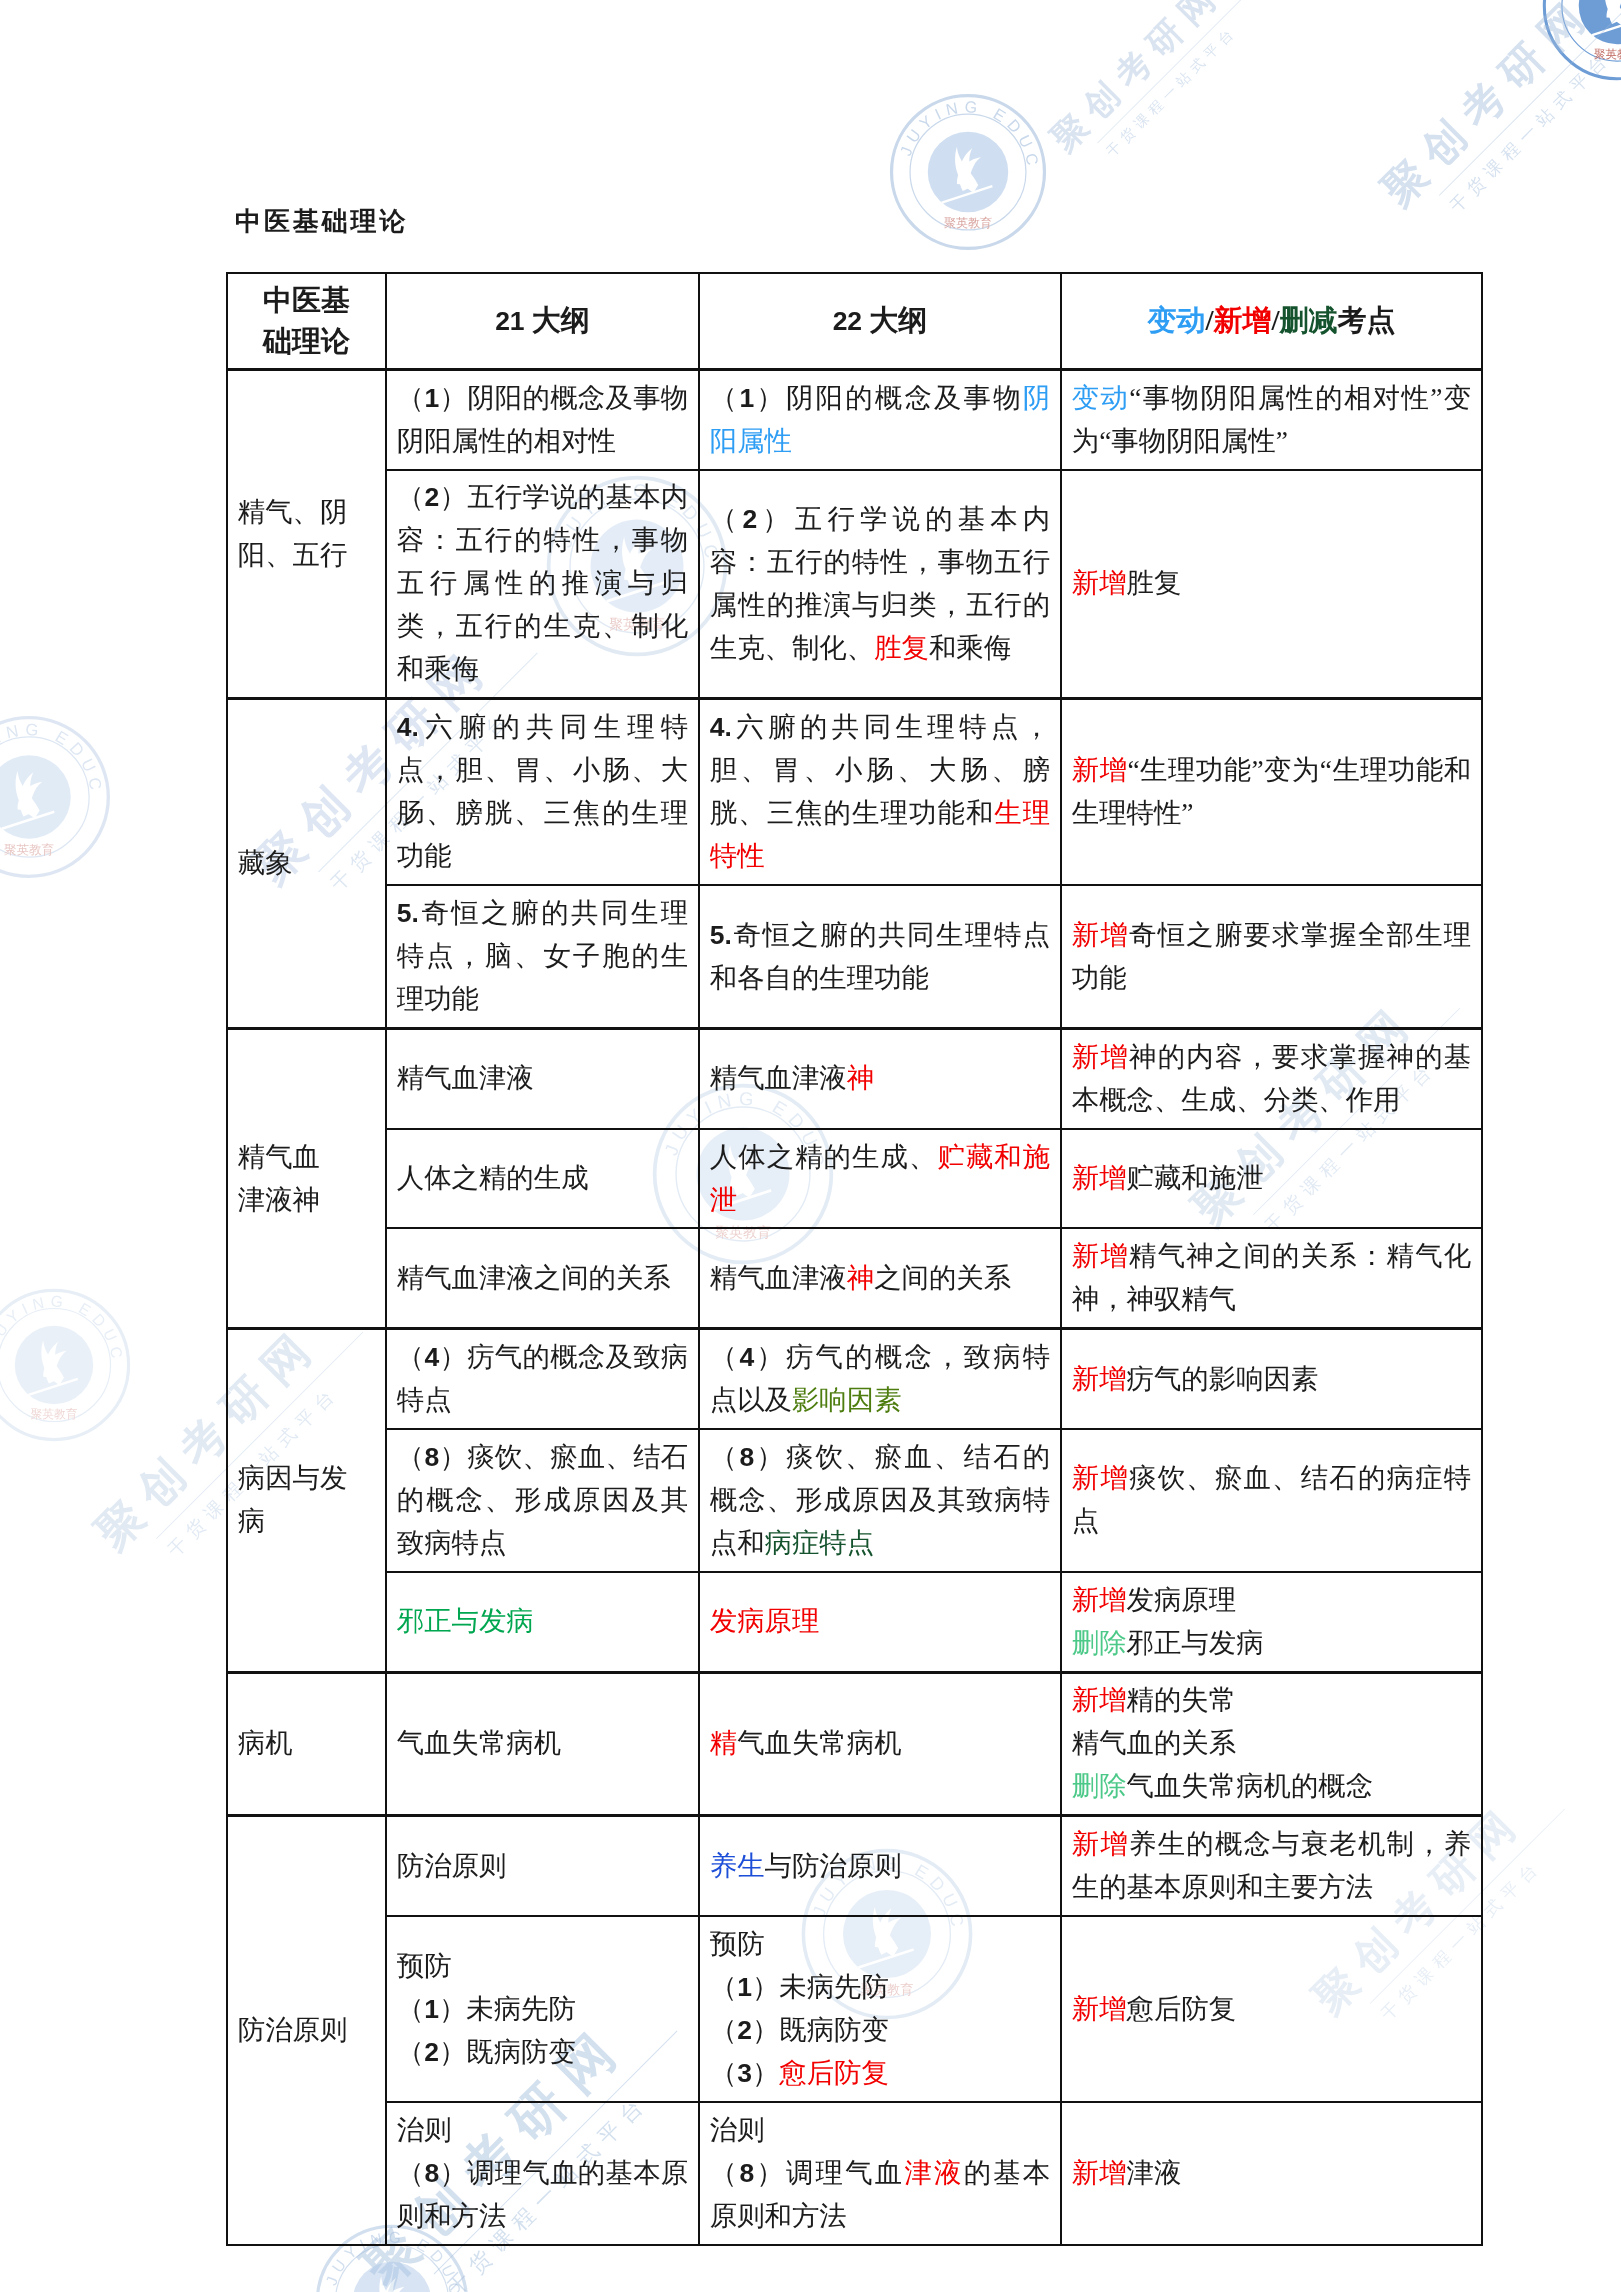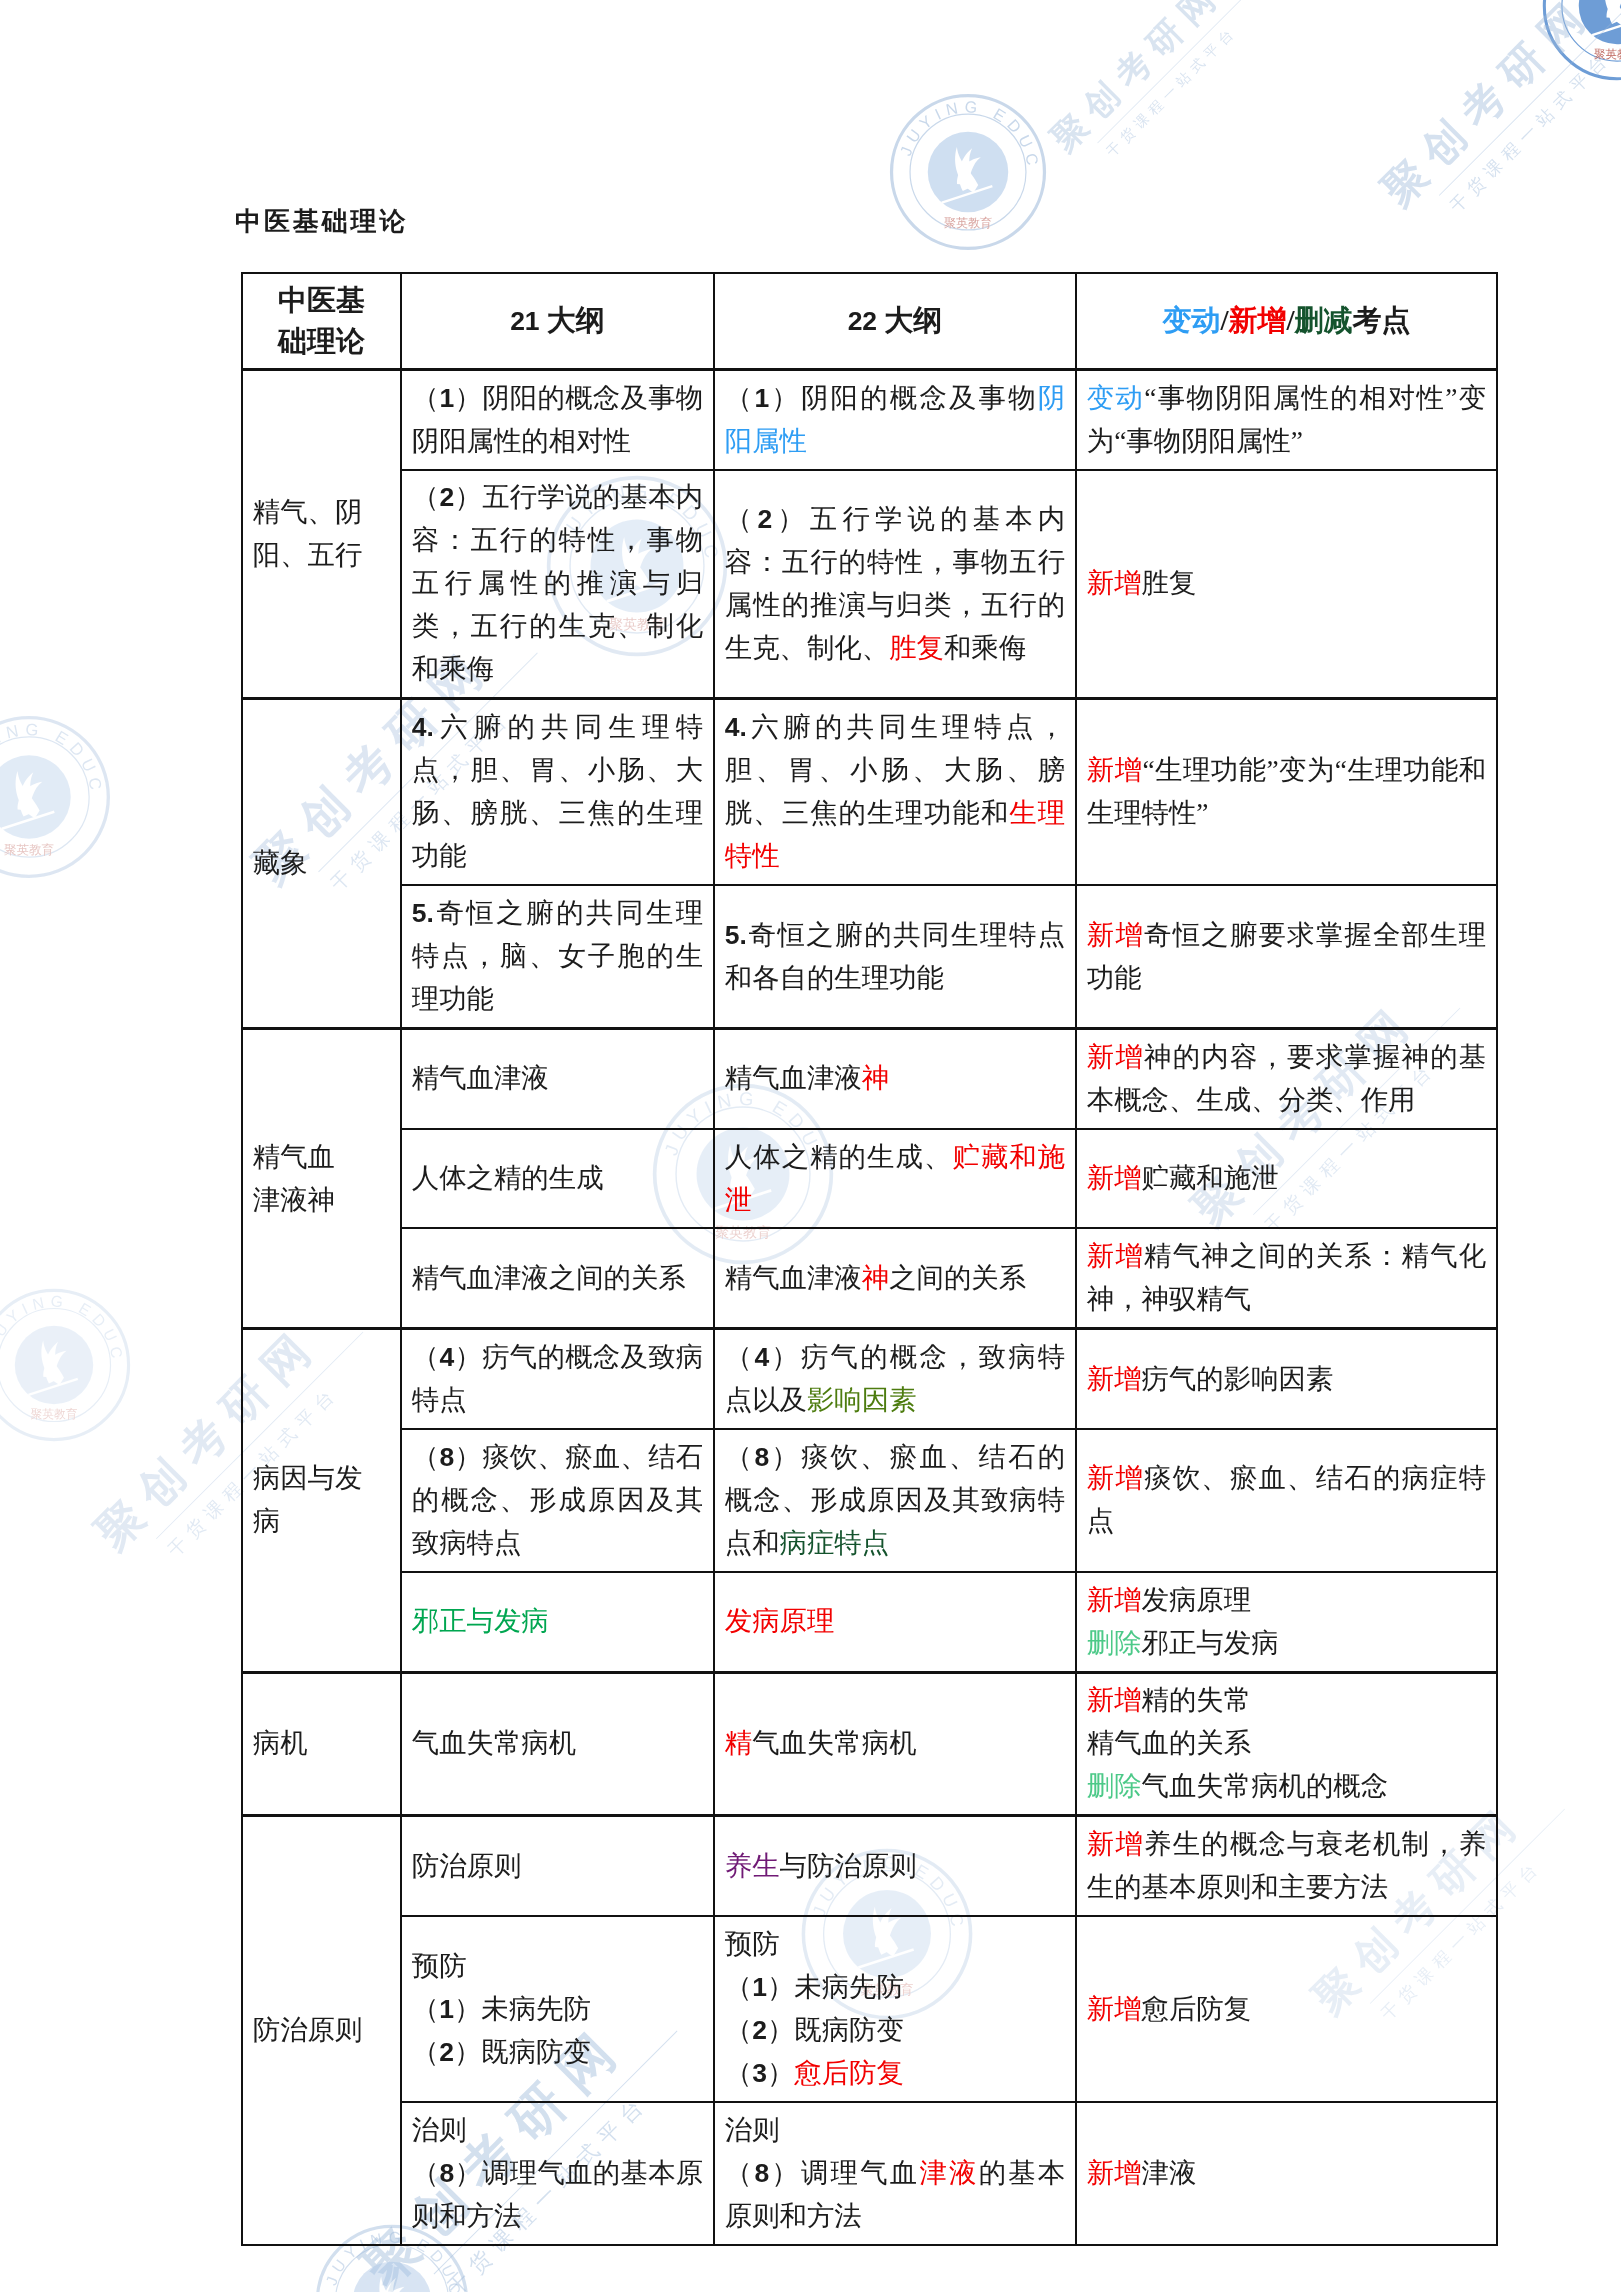--- a/index.html
+++ b/index.html
@@ -15,21 +15,21 @@
   .wm .wm-big{font-size:53px;font-weight:bold;letter-spacing:15.7px;}
   .wm .wm-small{font-size:21.6px;letter-spacing:8.8px;margin-top:3.9px;padding-top:8.8px;
     border-top:1.5px solid currentColor;transform:translateX(45px);}
   .wm-logo{position:absolute;transform:translate(-50%,-50%);}
   
   #page-title{
     position:absolute;left:235px;top:204px;width:1255px;z-index:2;
     text-align:left;font-size:26px;font-weight:bold;letter-spacing:2.9px;
   }
   
-  #table-wrap{position:absolute;left:241px;top:272px;z-index:1;}
+  #table-wrap{position:absolute;left:226px;top:272px;z-index:1;}
   table.syl{
     border-collapse:collapse;table-layout:fixed;width:1255px;
     background:transparent;border:2.9px solid #111;
   }
   table.syl th,table.syl td{
     border:2px solid #111;vertical-align:middle;
     font-size:27.4px;line-height:43px;padding:5.9px 9.8px;
     word-break:break-all;overflow:hidden;
   }
   table.syl th{font-weight:bold;text-align:center;font-size:29px;line-height:41px;}
@@ -289,21 +289,21 @@
         </tr>
         <tr class="group-first" style="height: 133px;">
           <td class="cat" rowspan="1">病机</td>
           <td class="content"><span>气血失常病机</span></td>
           <td class="content"><span style="color:#f20000">精</span><span>气血失常病机</span></td>
           <td class="content"><span style="color:#f20000">新增</span><span>精的失常</span><br><span>精气血的关系</span><br><span style="color:#4cc988">删除</span><span>气血失常病机的概念</span></td>
         </tr>
         <tr class="group-first" style="height: 89px;">
           <td class="cat" rowspan="3">防治原则</td>
           <td class="content"><span>防治原则</span></td>
-          <td class="content"><span style="color:#701a75">养生</span><span>与防治原则</span></td>
+          <td class="content"><span style="color:#1d4ed8">养生</span><span>与防治原则</span></td>
           <td class="content"><span style="color:#f20000">新增</span><span>养生的概念与衰老机制，养生的基本原则和主要方法</span></td>
         </tr>
         <tr style="height: 171px;">
           <td class="content"><span>预防</span><br><span>（<b class="num">1</b>）未病先防</span><br><span>（<b class="num">2</b>）既病防变</span></td>
           <td class="content"><span>预防</span><br><span>（<b class="num">1</b>）未病先防</span><br><span>（<b class="num">2</b>）既病防变</span><br><span>（<b class="num">3</b>）</span><span style="color:#f20000">愈后防复</span></td>
           <td class="content"><span style="color:#f20000">新增</span><span>愈后防复</span></td>
         </tr>
         <tr style="height: 128px;">
           <td class="content"><span>治则</span><br><span>（<b class="num">8</b>）调理气血的基本原则和方法</span></td>
           <td class="content"><span>治则</span><br><span>（<b class="num">8</b>）调理气血</span><span style="color:#f20000">津液</span><span>的基本原则和方法</span></td>

